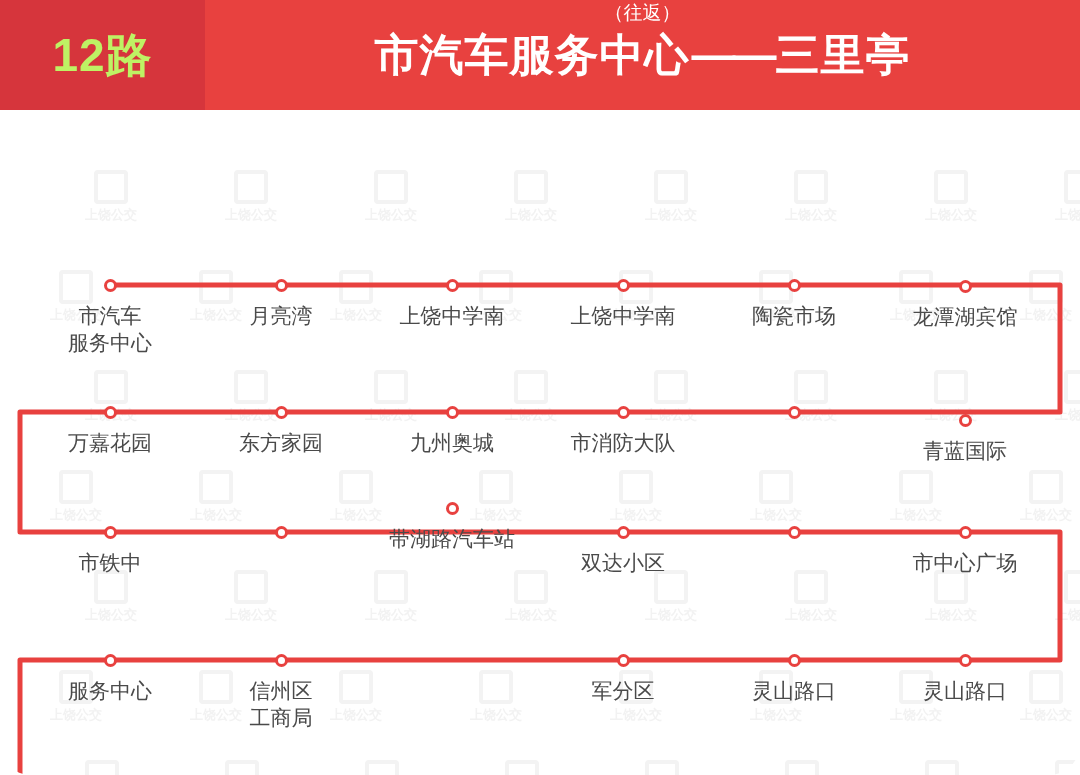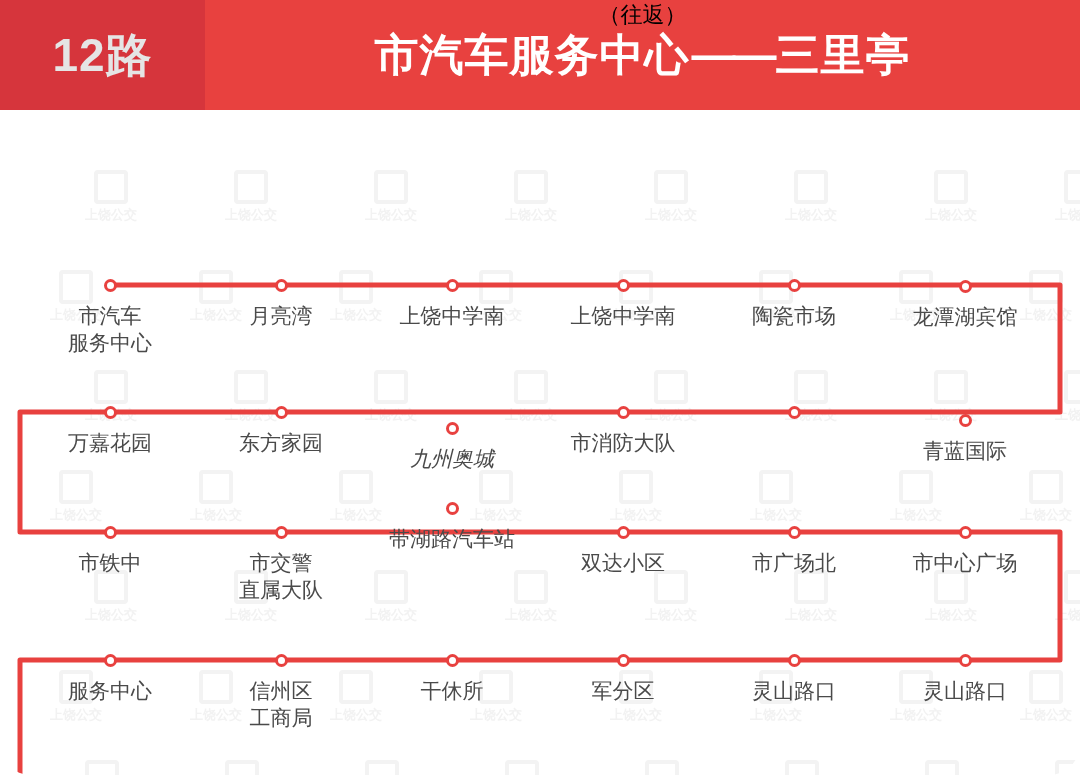--- a/index.html
+++ b/index.html
@@ -25,21 +25,21 @@
   }
   .header-left {
     width: 205px;
     background: #d6353c;
     display: flex;
     align-items: center;
     justify-content: center;
     flex: 0 0 205px;
   }
   .route-number {
-    color: #e5e5e5;
+    color: #bef264;
     font-size: 46px;
     font-weight: bold;
     letter-spacing: 1px;
     line-height: 1;
   }
   .header-right {
     flex: 1;
     background: #e8413f;
     display: flex;
     align-items: center;
@@ -59,24 +59,24 @@
   .title-dash {
     display: inline-block;
     letter-spacing: -3px;
     margin: 0 2px;
   }
   .title-note {
     position: absolute;
     top: -26px;
     left: 50%;
     transform: translateX(-50%);
-    font-size: 22px;
+    font-size: 19px;
     font-weight: normal;
     letter-spacing: 0;
-    color: #000000;
+    color: #ffffff;
   }
 
   
   .map {
     position: relative;
     width: 1080px;
     height: 665px;
     background: #ffffff;
     overflow: hidden;
     border-radius: 31px;
@@ -283,73 +283,66 @@
         <div class="label">龙潭湖宾馆</div>
       </div>
       <div class="stop" style="left: 110px; top: 296px;">
         <div class="dot"></div>
         <div class="label">万嘉花园</div>
       </div>
       <div class="stop" style="left: 281px; top: 296px;">
         <div class="dot"></div>
         <div class="label">东方家园</div>
       </div>
-      <div class="stop" style="left: 452px; top: 312px; font-style: italic;">
+      <div class="stop" style="left: 452px; top: 296px;">
         <div class="dot"></div>
         <div class="label">九州奥城</div>
       </div>
       <div class="stop" style="left: 623px; top: 296px;">
         <div class="dot"></div>
         <div class="label">市消防大队</div>
       </div>
       <div class="stop" style="left: 794px; top: 296px;">
         <div class="dot"></div>
       </div>
       <div class="stop" style="left: 965px; top: 304px;">
         <div class="dot"></div>
         <div class="label">青蓝国际</div>
       </div>
       <div class="stop" style="left: 110px; top: 416px;">
         <div class="dot"></div>
         <div class="label">市铁中</div>
       </div>
       <div class="stop" style="left: 281px; top: 416px;">
         <div class="dot"></div>
-        <div class="label">市交警
-直属大队</div>
       </div>
       <div class="stop" style="left: 452px; top: 392px; text-align: center;">
         <div class="dot"></div>
         <div class="label">带湖路汽车站</div>
       </div>
       <div class="stop" style="left: 623px; top: 416px;">
         <div class="dot"></div>
         <div class="label">双达小区</div>
       </div>
       <div class="stop" style="left: 794px; top: 416px;">
         <div class="dot"></div>
-        <div class="label">市广场北</div>
       </div>
       <div class="stop" style="left: 965px; top: 416px;">
         <div class="dot"></div>
         <div class="label">市中心广场</div>
       </div>
       <div class="stop" style="left: 110px; top: 544px;">
         <div class="dot"></div>
         <div class="label">服务中心</div>
       </div>
       <div class="stop" style="left: 281px; top: 544px;">
         <div class="dot"></div>
         <div class="label">信州区
 工商局</div>
       </div>
-      <div class="stop" style="left: 452px; top: 544px;">
-        <div class="dot"></div>
-        <div class="label">干休所</div>
-      </div>
       <div class="stop" style="left: 623px; top: 544px;">
         <div class="dot"></div>
         <div class="label">军分区</div>
       </div>
       <div class="stop" style="left: 794px; top: 544px;">
         <div class="dot"></div>
         <div class="label">灵山路口</div>
       </div>
       <div class="stop" style="left: 965px; top: 544px;">
         <div class="dot"></div>

